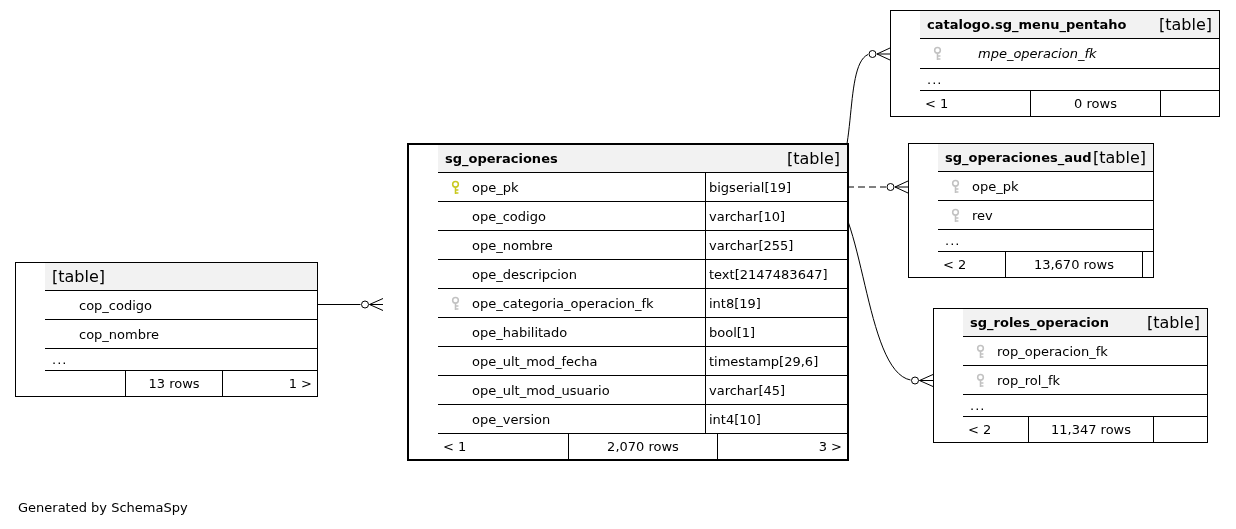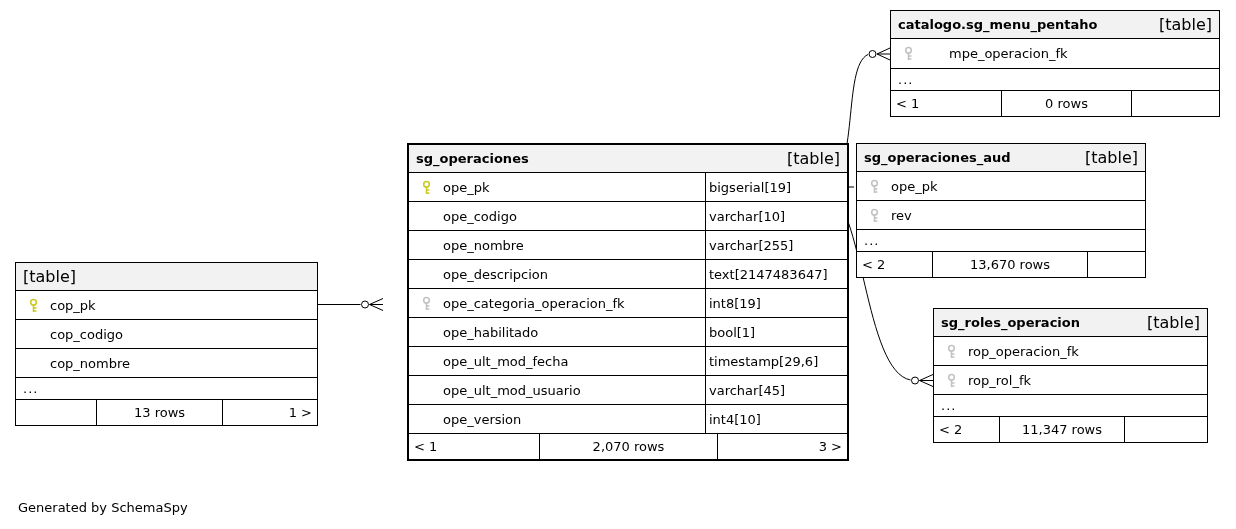--- a/index.html
+++ b/index.html
@@ -10,20 +10,21 @@
     font-size: 13px; color: #000;
     position: relative; overflow: hidden;
   }
   #diagram { position: absolute; inset: 0; }
   .edges { position: absolute; left: 0; top: 0; pointer-events: none; }
 
   .table-node {
     position: absolute;
     background: #fff;
     border: 1px solid var(--border, #000);
+    padding-left: 29px;
   }
   .table-node.emphasized { border-width: 2px; margin-left: 24px; }
 
   .tbl-header {
     height: 28px;
     display: flex; justify-content: space-between; align-items: center;
     background: var(--header-bg, #f2f2f2);
     border-bottom: 1px solid var(--border, #000);
     padding: 0 7px;
   }
@@ -95,31 +96,20 @@
       <path d="M919.5 380.5 L933 374.5 M919.5 380.5 L933 380.5 M919.5 380.5 L933 386.5"></path>
     </g>
   </svg>
 
   <div class="table-node" style="left:15px; top:262px; width:303px;">
     <div class="tbl-header">
       <span class="tbl-badge">[table]</span>
     </div>
     <div class="tbl-row">
       <div class="row-main">
-        <span class="key-slot">
-          <svg class="key key-primary" width="11" height="15" viewBox="0 0 12 16">
-            <circle cx="6" cy="4.5" r="3.1" stroke="currentColor" stroke-width="1.7" fill="none"></circle>
-            <path d="M6 7.6 V15 M6 10.8 H9.2 M6 14 H9.2" stroke="currentColor" stroke-width="1.7" fill="none"></path>
-          </svg>
-        </span>
-        <span class="col-name">cop_pk</span>
-      </div>
-    </div>
-    <div class="tbl-row">
-      <div class="row-main">
         <span class="key-slot"></span>
         <span class="col-name">cop_codigo</span>
       </div>
     </div>
     <div class="tbl-row">
       <div class="row-main">
         <span class="key-slot"></span>
         <span class="col-name">cop_nombre</span>
       </div>
     </div>
@@ -232,32 +222,32 @@
       <span class="tbl-badge">[table]</span>
     </div>
     <div class="tbl-row" style="height:30px;">
       <div class="row-main">
         <span class="key-slot">
           <svg class="key key-foreign" width="11" height="15" viewBox="0 0 12 16">
             <circle cx="6" cy="4.5" r="3.1" stroke="currentColor" stroke-width="1.7" fill="none"></circle>
             <path d="M6 7.6 V15 M6 10.8 H9.2 M6 14 H9.2" stroke="currentColor" stroke-width="1.7" fill="none"></path>
           </svg>
         </span>
-        <span class="col-name" style="margin-left:24px;">mpe_operacion_fk</span>
+        <span class="col-name" style="margin-left:24px;font-style:italic;">mpe_operacion_fk</span>
       </div>
     </div>
     <div class="ellipsis-row">...</div>
     <div class="tbl-footer">
       <span class="footer-cell" style="width:110px;">&lt; 1</span>
       <span class="footer-cell mid c" style="width:130px;">0 rows</span>
       <span class="footer-cell end r" style="flex:1;"></span>
     </div>
   </div>
 
-  <div class="table-node" style="left:856px; top:143px; width:290px;">
+  <div class="table-node" style="left:908px; top:143px; width:246px;">
     <div class="tbl-header">
       <span class="tbl-name">sg_operaciones_aud</span>
       <span class="tbl-badge">[table]</span>
     </div>
     <div class="tbl-row">
       <div class="row-main">
         <span class="key-slot">
           <svg class="key key-foreign" width="11" height="15" viewBox="0 0 12 16">
             <circle cx="6" cy="4.5" r="3.1" stroke="currentColor" stroke-width="1.7" fill="none"></circle>
             <path d="M6 7.6 V15 M6 10.8 H9.2 M6 14 H9.2" stroke="currentColor" stroke-width="1.7" fill="none"></path>

